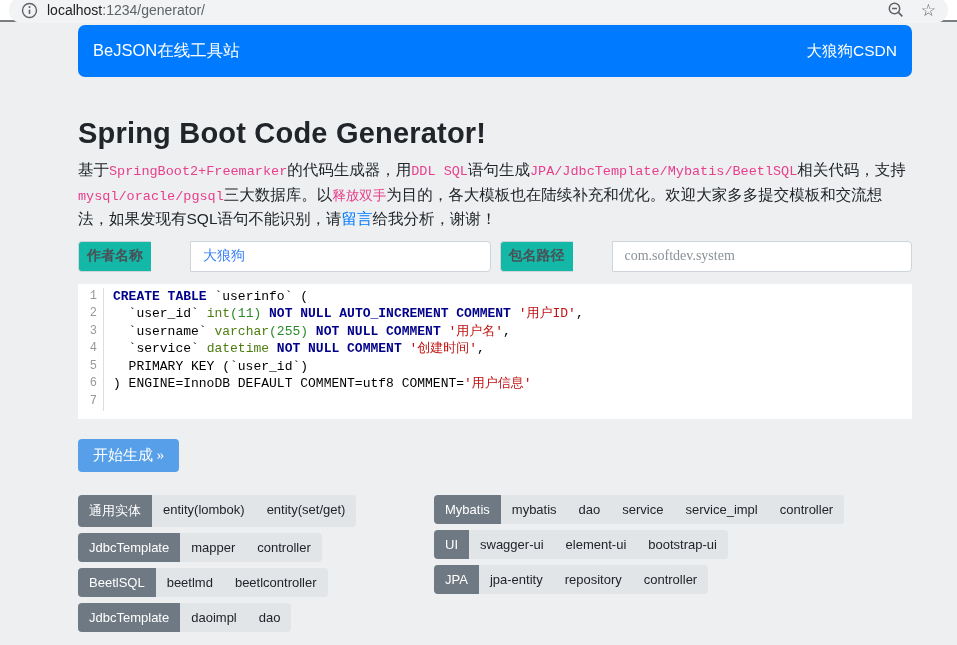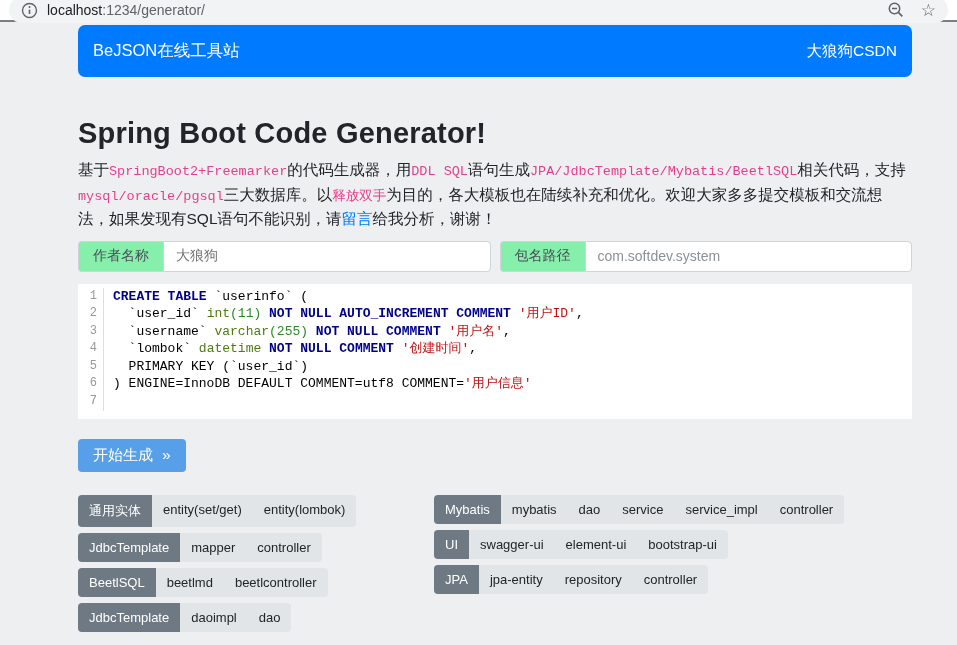--- a/index.html
+++ b/index.html
@@ -25,43 +25,43 @@
   .navbar .nav-link { color:#ffffff; font-size:15.5px; cursor:pointer; text-decoration:none; }
 
   .page-title { margin-top:40px; font-size:29px; font-weight:700; color:#212529; letter-spacing:0.2px; }
 
   .desc { margin-top:9px; font-size:15.5px; line-height:22.5px; color:#212529; }
   .desc code { font-family:"Liberation Mono","DejaVu Sans Mono",monospace; font-size:13.5px; color:#e83e8c; }
   .desc a { color:#007bff; text-decoration:none;margin-top:37px; }
 
   .form-row { margin-top:10px; display:flex; gap:9px; }
   .input-group { flex:1; display:flex; height:31px; }
-  .ig-label { background:#86efac; border:1px solid #ced4da; border-right:0;
-              border-radius:4px 0 0 4px; padding:0 14px; display:flex; align-items:center;
-              font-size:14px; color:#495057; white-space:nowrap; }
+  .ig-label { background:#14b8a6; border:1px solid #ced4da; border-right:0;
+              border-radius:4px 0 0 4px; padding:0 8px; display:flex; align-items:center;
+              font-size:14px; color:#495057; white-space:nowrap;font-weight:bold; }
   .ig-input { flex:1; min-width:0; border:1px solid #ced4da; border-radius:0 4px 4px 0;
-              padding:0 12px; font-size:14px; color:#737373; background:#fff; outline:none;
-              font-family:Liberation Sans, sans-serif; }
+              padding:0 12px; font-size:14px; color:#3b82f6; background:#fff; outline:none;
+              font-family:Liberation Serif, serif;margin-left:39px; }
   .ig-input::placeholder { color:#8b9196; opacity:1; }
 
   .editor { margin-top:12px; background:#ffffff; padding:4px 0 8px 0;
             font-family:"Liberation Mono","DejaVu Sans Mono",monospace;
             font-size:13px; line-height:17.6px; cursor:text; }
   .ed-line { display:flex; }
   .ed-num { flex:0 0 26px; width:26px; text-align:right; padding-right:6px;
             color:#999999; border-right:1px solid #dddddd; font-size:12px; }
   .ed-code { padding-left:9px; white-space:pre; color:#000000; }
   .tok-keyword { color:#00008b; font-weight:bold; }
   .tok-type    { color:#4d7c0f; font-weight:normal; }
   .tok-number  { color:#2a8a2a; }
   .tok-string  { color:#c11212; }
 
   .gen-btn { margin-top:20px; display:inline-block; background:#57a0e9; color:#ffffff;
              font-size:15px; padding:7px 15px; border:none; border-radius:4px;
-             cursor:pointer; font-family:Liberation Mono, monospace; }
+             cursor:pointer; font-family:Liberation Serif, serif; }
 
   .groups { margin-top:23px; display:flex; }
   .gcol { display:flex; flex-direction:column; gap:6px; align-items:flex-start; }
   .gcol-left { flex:0 0 356px; width:356px; }
   .gcol-right { flex:1; }
   .bgroup { display:inline-flex; background:#e2e5e8; border-radius:4px; align-items:stretch; }
   .bg-head { background:#6f7983; color:#ffffff; padding:7px 11px; font-size:13px;
              border-radius:4px 0 0 4px; cursor:pointer; white-space:nowrap; }
   .bg-item { padding:7px 11px; font-size:13px; color:#212529; cursor:pointer; white-space:nowrap; }
 </style>
@@ -124,21 +124,21 @@
       <div class="ed-line">
         <span class="ed-num">2</span>
         <span class="ed-code"><span>  `user_id` </span><span class="tok-type">int</span><span class="tok-number">(11)</span><span> </span><span class="tok-keyword">NOT NULL AUTO_INCREMENT COMMENT</span><span> </span><span class="tok-string">'用户ID'</span><span>,</span></span>
       </div>
       <div class="ed-line">
         <span class="ed-num">3</span>
         <span class="ed-code"><span>  `username` </span><span class="tok-type">varchar</span><span class="tok-number">(255)</span><span> </span><span class="tok-keyword">NOT NULL COMMENT</span><span> </span><span class="tok-string">'用户名'</span><span>,</span></span>
       </div>
       <div class="ed-line">
         <span class="ed-num">4</span>
-        <span class="ed-code"><span>  `lombok` </span><span class="tok-type">datetime</span><span> </span><span class="tok-keyword">NOT NULL COMMENT</span><span> </span><span class="tok-string">'创建时间'</span><span>,</span></span>
+        <span class="ed-code"><span>  `service` </span><span class="tok-type">datetime</span><span> </span><span class="tok-keyword">NOT NULL COMMENT</span><span> </span><span class="tok-string">'创建时间'</span><span>,</span></span>
       </div>
       <div class="ed-line">
         <span class="ed-num">5</span>
         <span class="ed-code"><span>  PRIMARY KEY (`user_id`)</span></span>
       </div>
       <div class="ed-line">
         <span class="ed-num">6</span>
         <span class="ed-code"><span>) ENGINE=InnoDB DEFAULT COMMENT=utf8 COMMENT=</span><span class="tok-string">'用户信息'</span></span>
       </div>
       <div class="ed-line">
@@ -148,22 +148,22 @@
     </div>
 
   
   <button class="gen-btn">开始生成 »</button>
 
   
   <div class="groups">
     <div class="gcol gcol-left">
         <div class="bgroup">
           <span class="bg-head">通用实体</span>
+          <span class="bg-item">entity(lombok)</span>
           <span class="bg-item">entity(set/get)</span>
-          <span class="bg-item">entity(lombok)</span>
         </div>
         <div class="bgroup">
           <span class="bg-head">JdbcTemplate</span>
           <span class="bg-item">mapper</span>
           <span class="bg-item">controller</span>
         </div>
         <div class="bgroup">
           <span class="bg-head">BeetlSQL</span>
           <span class="bg-item">beetlmd</span>
           <span class="bg-item">beetlcontroller</span>

